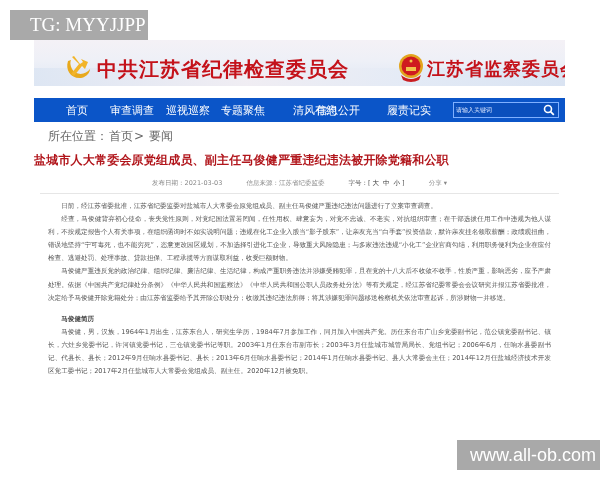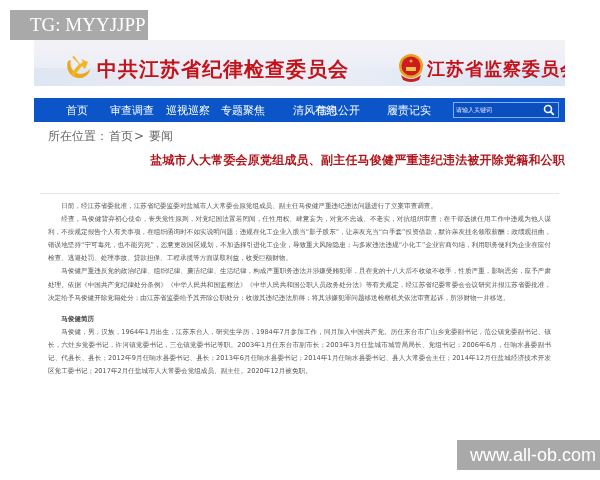--- a/index.html
+++ b/index.html
@@ -15,21 +15,21 @@
   .title-right{position:absolute;left:393px;top:17px;font-family:"DejaVu Serif",serif;font-weight:bold;font-size:18px;color:#c4121a;letter-spacing:1px;white-space:nowrap;}
   .nav{position:absolute;left:0;top:58px;width:531px;height:24px;background:#0b55c8;display:flex;align-items:center;}
   .nav a{color:#fff;font-size:11px;text-decoration:none;white-space:nowrap;}
   .nav .item{position:absolute;top:5px;}
   .search{position:absolute;left:419px;top:4px;width:106px;height:16px;border:1px solid #7fb0ff;background:#0a4fbd;box-sizing:border-box;}
   .search input{position:absolute;left:2px;top:1px;width:80px;height:12px;border:0;background:transparent;color:#dfe9ff;font-size:6px;outline:none;padding:0;}
   .search input::placeholder{color:#dfe9ff;}
   .search .sicon{position:absolute;right:3px;top:1px;width:12px;height:12px;}
   .crumb{position:absolute;left:14px;top:88px;font-size:12px;color:#666;white-space:nowrap;}
   .crumb span{margin-right:1px;}
-  .art-title{position:absolute;left:0;width:531px;top:112px;text-align:right;font-weight:bold;font-size:12px;color:#b1151b;white-space:nowrap;letter-spacing:.2px;}
+  .art-title{position:absolute;left:0;width:531px;top:112px;text-align:left;font-weight:bold;font-size:12px;color:#b1151b;white-space:nowrap;letter-spacing:.2px;}
   .meta{position:absolute;left:0;width:531px;top:139px;text-align:center;font-size:6.5px;color:#888;white-space:nowrap;}
   .meta .m{display:inline-block;margin:0 11px;}
   .meta .size{color:#555;}
   .meta .size b{font-weight:normal;color:#333;margin:0 2px;cursor:pointer;}
   .divider{position:absolute;left:6px;width:519px;top:153px;height:1px;background:#e6e6e6;}
   .body{position:absolute;left:14px;top:160px;width:503px;font-size:6.6px;line-height:13.1px;color:#555;text-align:justify;}
   .body p{margin:0;text-indent:2em;}
   .body p.bio-title{font-weight:bold;color:#444;margin-top:8px;}
 </style>
 </head>
@@ -72,20 +72,26 @@
       </svg>
     </div>
   </div>
 
   <div class="crumb">
     <span>所在位置：</span><span>首页</span><span>&gt;</span> <span>要闻</span>
   </div>
 
   <div class="art-title">盐城市人大常委会原党组成员、副主任马俊健严重违纪违法被开除党籍和公职</div>
 
+  <div class="meta">
+    <span class="m">发布日期：2021-03-03</span>
+    <span class="m">信息来源：江苏省纪委监委</span>
+    <span class="m size"><span>字号：[</span><b>大</b><b>中</b><b>小</b><span>]</span></span>
+    <span class="m"><span>分享</span> <span>▾</span></span>
+  </div>
 
   <div class="divider"></div>
 
   <div class="body">
     <p>日前，经江苏省委批准，江苏省纪委监委对盐城市人大常委会原党组成员、副主任马俊健严重违纪违法问题进行了立案审查调查。</p>
     <p>经查，马俊健背弃初心使命，丧失党性原则，对党纪国法置若罔闻，任性用权、肆意妄为，对党不忠诚、不老实，对抗组织审查；在干部选拔任用工作中违规为他人谋利，不按规定报告个人有关事项，在组织函询时不如实说明问题；违规在化工企业入股当“影子股东”，让亲友充当“白手套”投资借款，默许亲友挂名领取薪酬；政绩观扭曲，错误地坚持“宁可毒死，也不能穷死”，恣意更改园区规划，不加选择引进化工企业，导致重大风险隐患；与多家违法违规“小化工”企业官商勾结，利用职务便利为企业在应付检查、逃避处罚、处理事故、贷款担保、工程承揽等方面谋取利益，收受巨额财物。</p>
     <p>马俊健严重违反党的政治纪律、组织纪律、廉洁纪律、生活纪律，构成严重职务违法并涉嫌受贿犯罪，且在党的十八大后不收敛不收手，性质严重，影响恶劣，应予严肃处理。依据《中国共产党纪律处分条例》《中华人民共和国监察法》《中华人民共和国公职人员政务处分法》等有关规定，经江苏省纪委常委会会议研究并报江苏省委批准，决定给予马俊健开除党籍处分；由江苏省监委给予其开除公职处分；收缴其违纪违法所得；将其涉嫌犯罪问题移送检察机关依法审查起诉，所涉财物一并移送。</p>
     <p class="bio-title">马俊健简历</p>
     <p>马俊健，男，汉族，1964年1月出生，江苏东台人，研究生学历，1984年7月参加工作，同月加入中国共产党。历任东台市广山乡党委副书记，范公镇党委副书记、镇长，六灶乡党委书记，许河镇党委书记，三仓镇党委书记等职。2003年1月任东台市副市长；2003年3月任盐城市城管局局长、党组书记；2006年6月，任响水县委副书记、代县长、县长；2012年9月任响水县委书记、县长；2013年6月任响水县委书记；2014年1月任响水县委书记、县人大常委会主任；2014年12月任盐城经济技术开发区党工委书记；2017年2月任盐城市人大常委会党组成员、副主任。2020年12月被免职。</p>
   </div>

